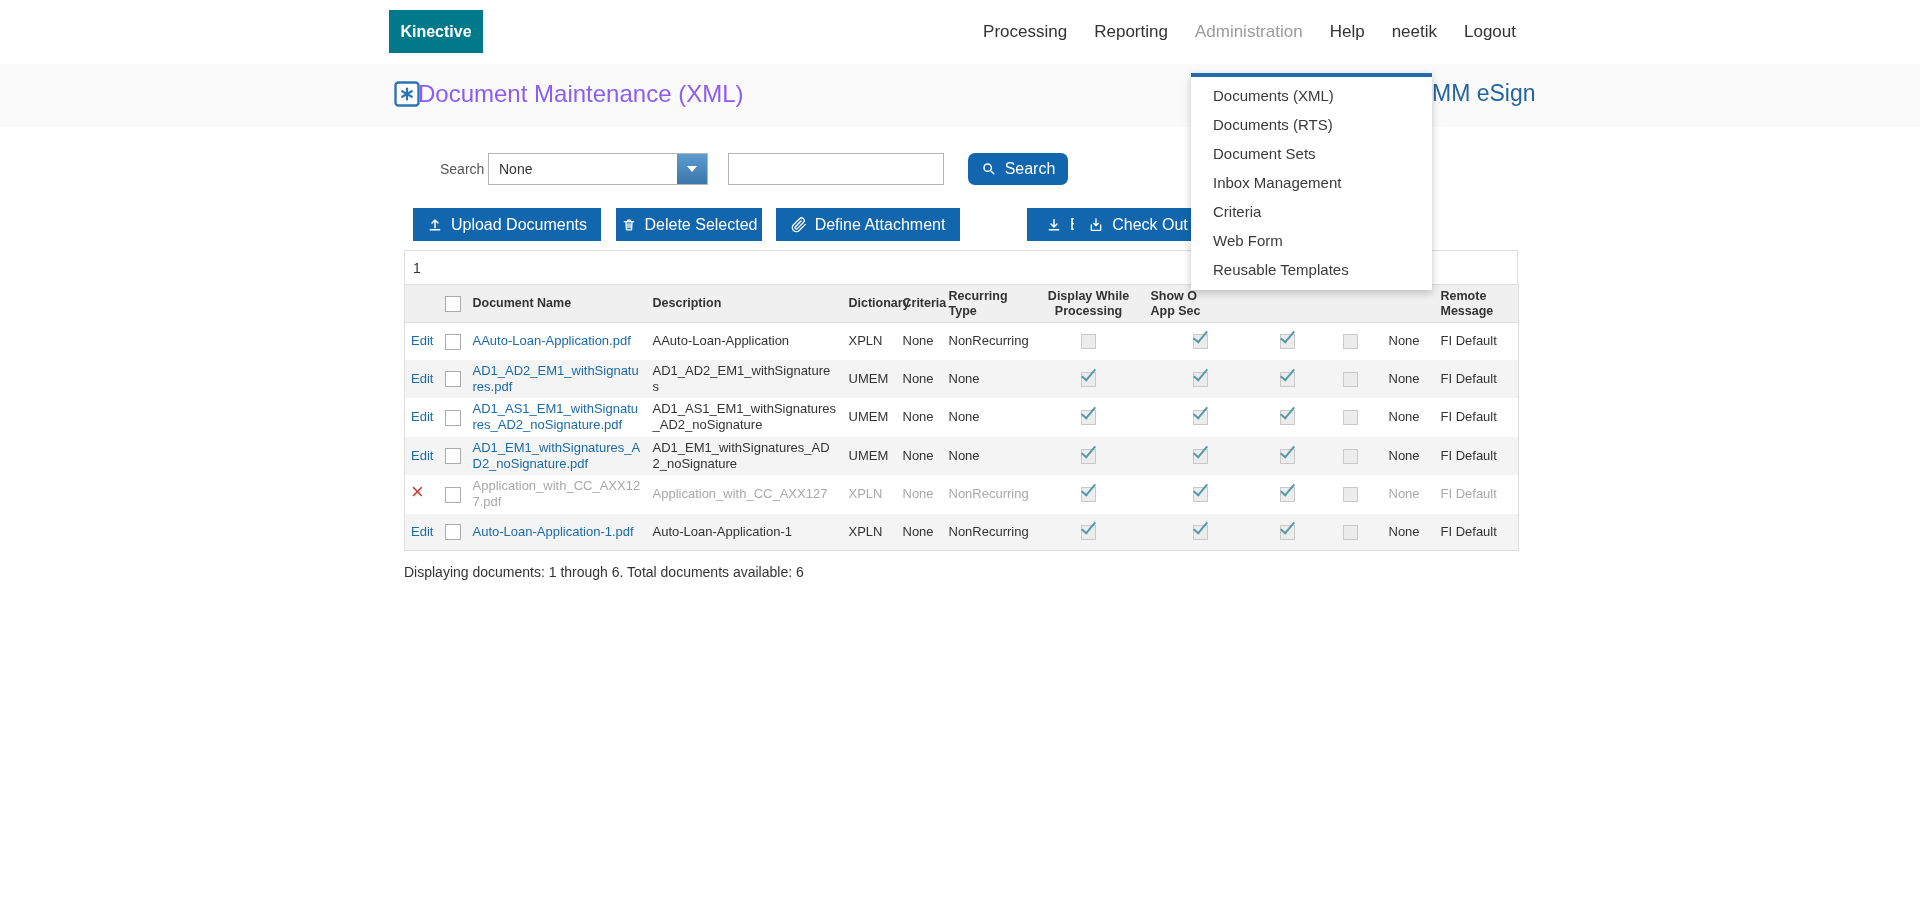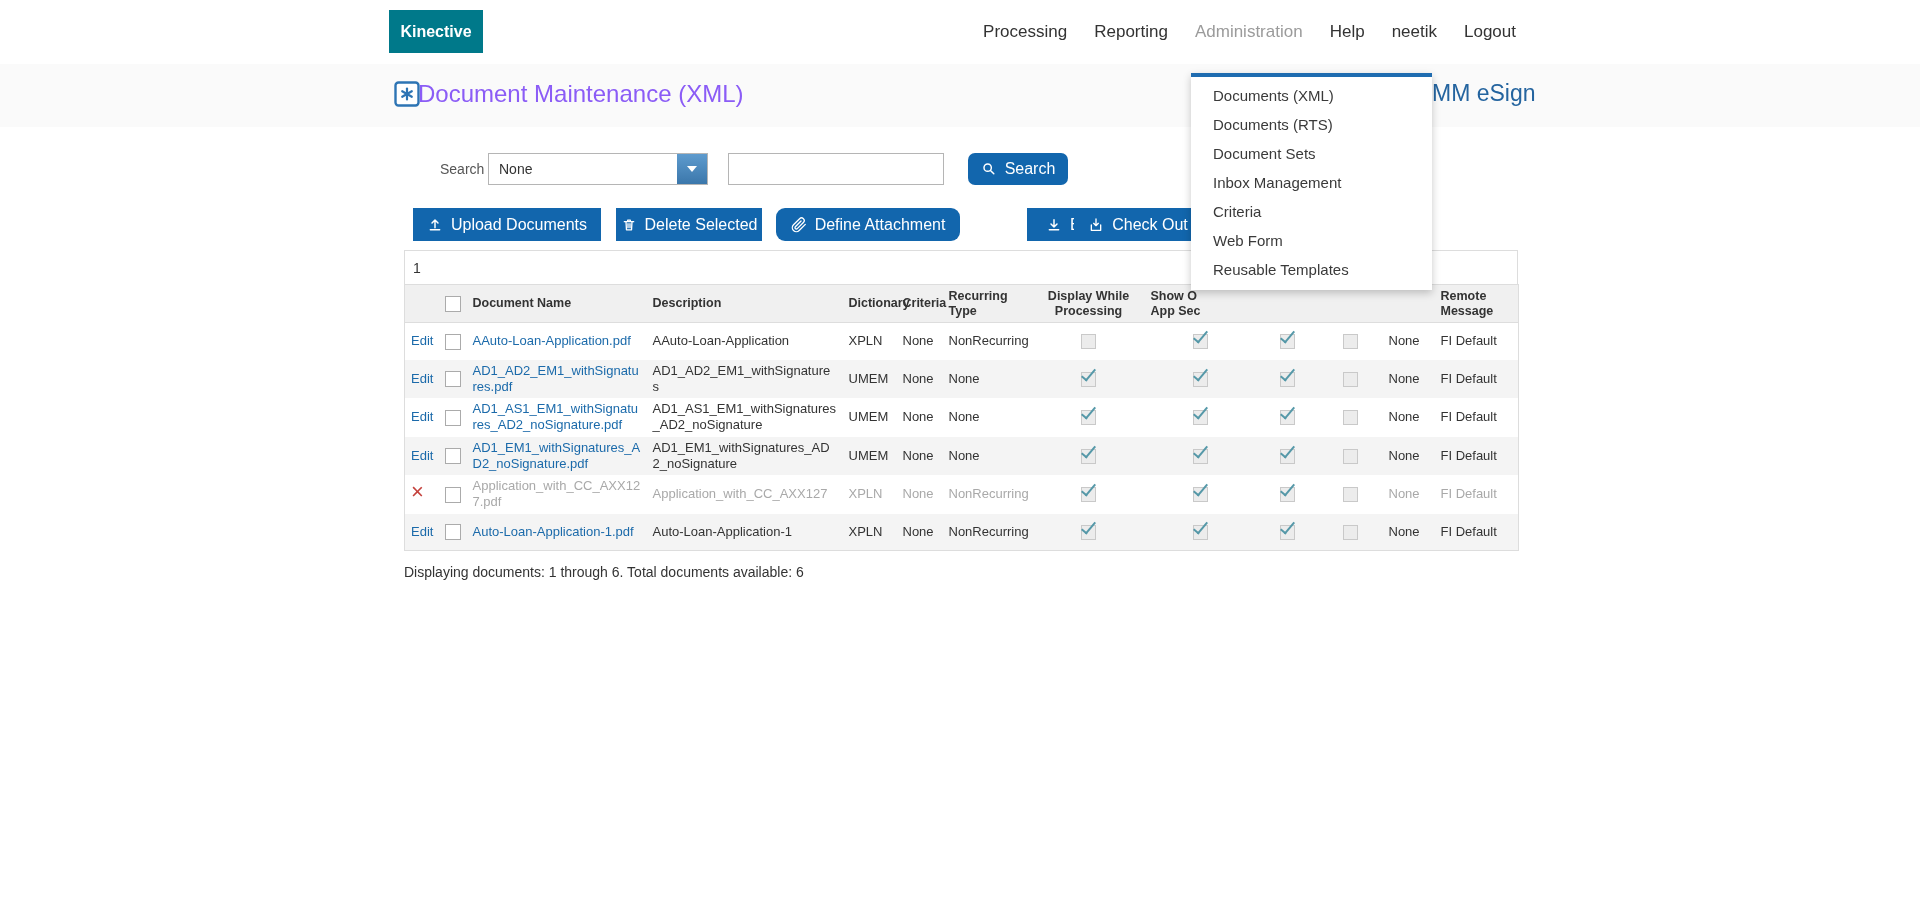--- a/index.html
+++ b/index.html
@@ -31,21 +31,21 @@
   .searchinput { position: absolute; left: 728px; top: 153px; width: 216px; height: 32px; border: 1px solid #b5b5b5;
                  padding: 0 8px; font-size: 14px; font-family: inherit; color: #333; }
 
   
   .btn { position: absolute; height: 33px; display: flex; align-items: center; justify-content: center; gap: 8px;
          background: #1266ad; color: #fff; border: none; font-size: 16px; cursor: pointer; font-family: inherit; white-space: nowrap; }
   .searchbtn { left: 968px; top: 153px; width: 100px; height: 32px; border-radius: 7px; }
   .tbtn { top: 208px; }
   .btn-upload  { left: 413px;  width: 188px; }
   .btn-delete  { left: 616px;  width: 146px; }
-  .btn-define  { left: 776px;  width: 184px; border-radius: 9px; }
+  .btn-define  { left: 776px;  width: 184px; }
   .btn-export  { left: 1007px;  width: 108px; margin-left: 20px;  }
   .btn-checkout{ left: 1074px; width: 128px; }
   .btn svg { flex: 0 0 auto; }
 
   
   .tablewrap { position: absolute; left: 404px; top: 250px; width: 1114px; }
   .pagerow { height: 34px; border: 1px solid #ddd; border-bottom: none; background: #fff;
              display: flex; align-items: center; padding-left: 8px; font-size: 14px; color: #333; }
   table { width: 1114px; border-collapse: collapse; table-layout: fixed; border: 1px solid #ddd; }
   thead tr { background: #f0f0f0; height: 38px; padding-left: 14px; }

